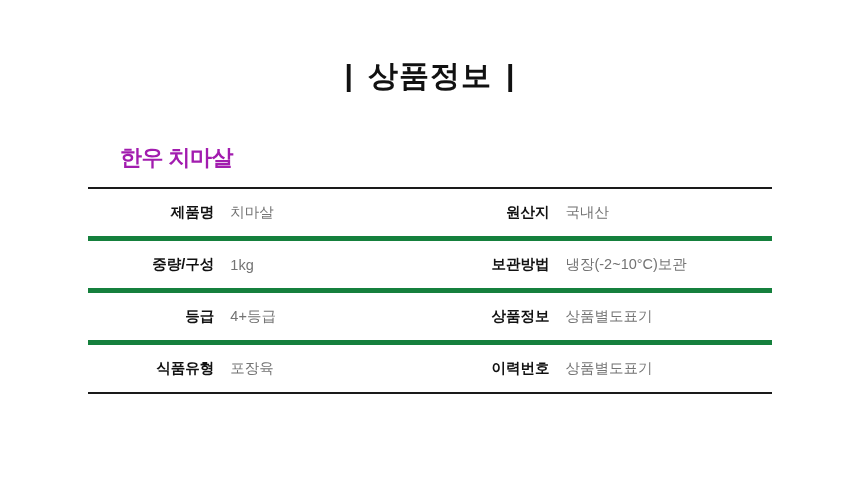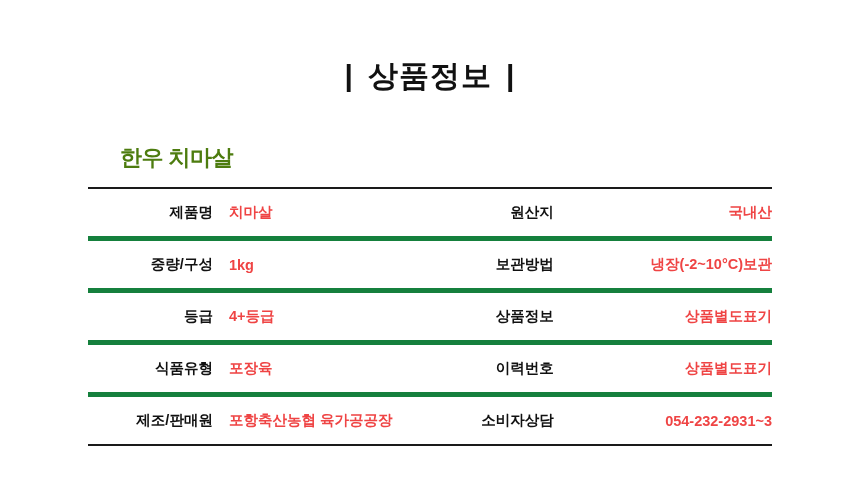--- a/index.html
+++ b/index.html
@@ -35,21 +35,21 @@
   .title .bar {
     display: inline-block;
     font-weight: bold;
     color: #111111;
     margin: 0 14px;
   }
   .product-name {
     margin: 46px 0 0 120px;
     font-size: 22px;
     font-weight: bold;
-    color: #4d7c0f;
+    color: #a21caf;
     letter-spacing: -0.5px;
   }
   .spec-table {
     margin: 14px 88px 0 88px;
     width: 684px;
     border-collapse: collapse;
     border-top: 2px solid #1a1a1a;
     border-bottom: 2px solid #1a1a1a;
   }
   .spec-table tr {
@@ -65,28 +65,27 @@
     font-size: 14.5px;
   }
   td.label {
     font-weight: bold;
     color: #111111;
     text-align: right;
     white-space: nowrap;
     padding-right: 16px;
   }
   td.value {
-    color: #ef4444;
+    color: #737373;
     white-space: nowrap;
-    font-weight: bold;
   }
   .col-left-label  { width: 132px; }
   .col-left-value  { width: 210px; }
   .col-right-label { width: 128px; }
-  .col-right-value { width: 214px; text-align: right; }
+  .col-right-value { width: 214px; }
 </style>
 </head>
 <body>
 
 <div class="page">
 
   <div class="title-wrap">
     <div class="title">
       <span class="bar">|</span><span>상품정보</span><span class="bar">|</span>
     </div>
@@ -113,22 +112,16 @@
         <td class="value col-left-value">4+등급</td>
         <td class="label col-right-label">상품정보</td>
         <td class="value col-right-value">상품별도표기</td>
       </tr>
       <tr>
         <td class="label col-left-label">식품유형</td>
         <td class="value col-left-value">포장육</td>
         <td class="label col-right-label">이력번호</td>
         <td class="value col-right-value">상품별도표기</td>
       </tr>
-      <tr>
-        <td class="label col-left-label">제조/판매원</td>
-        <td class="value col-left-value">포항축산농협 육가공공장</td>
-        <td class="label col-right-label">소비자상담</td>
-        <td class="value col-right-value">054-232-2931~3</td>
-      </tr>
     </tbody>
   </table>
 
 </div>
 
 </body></html>

